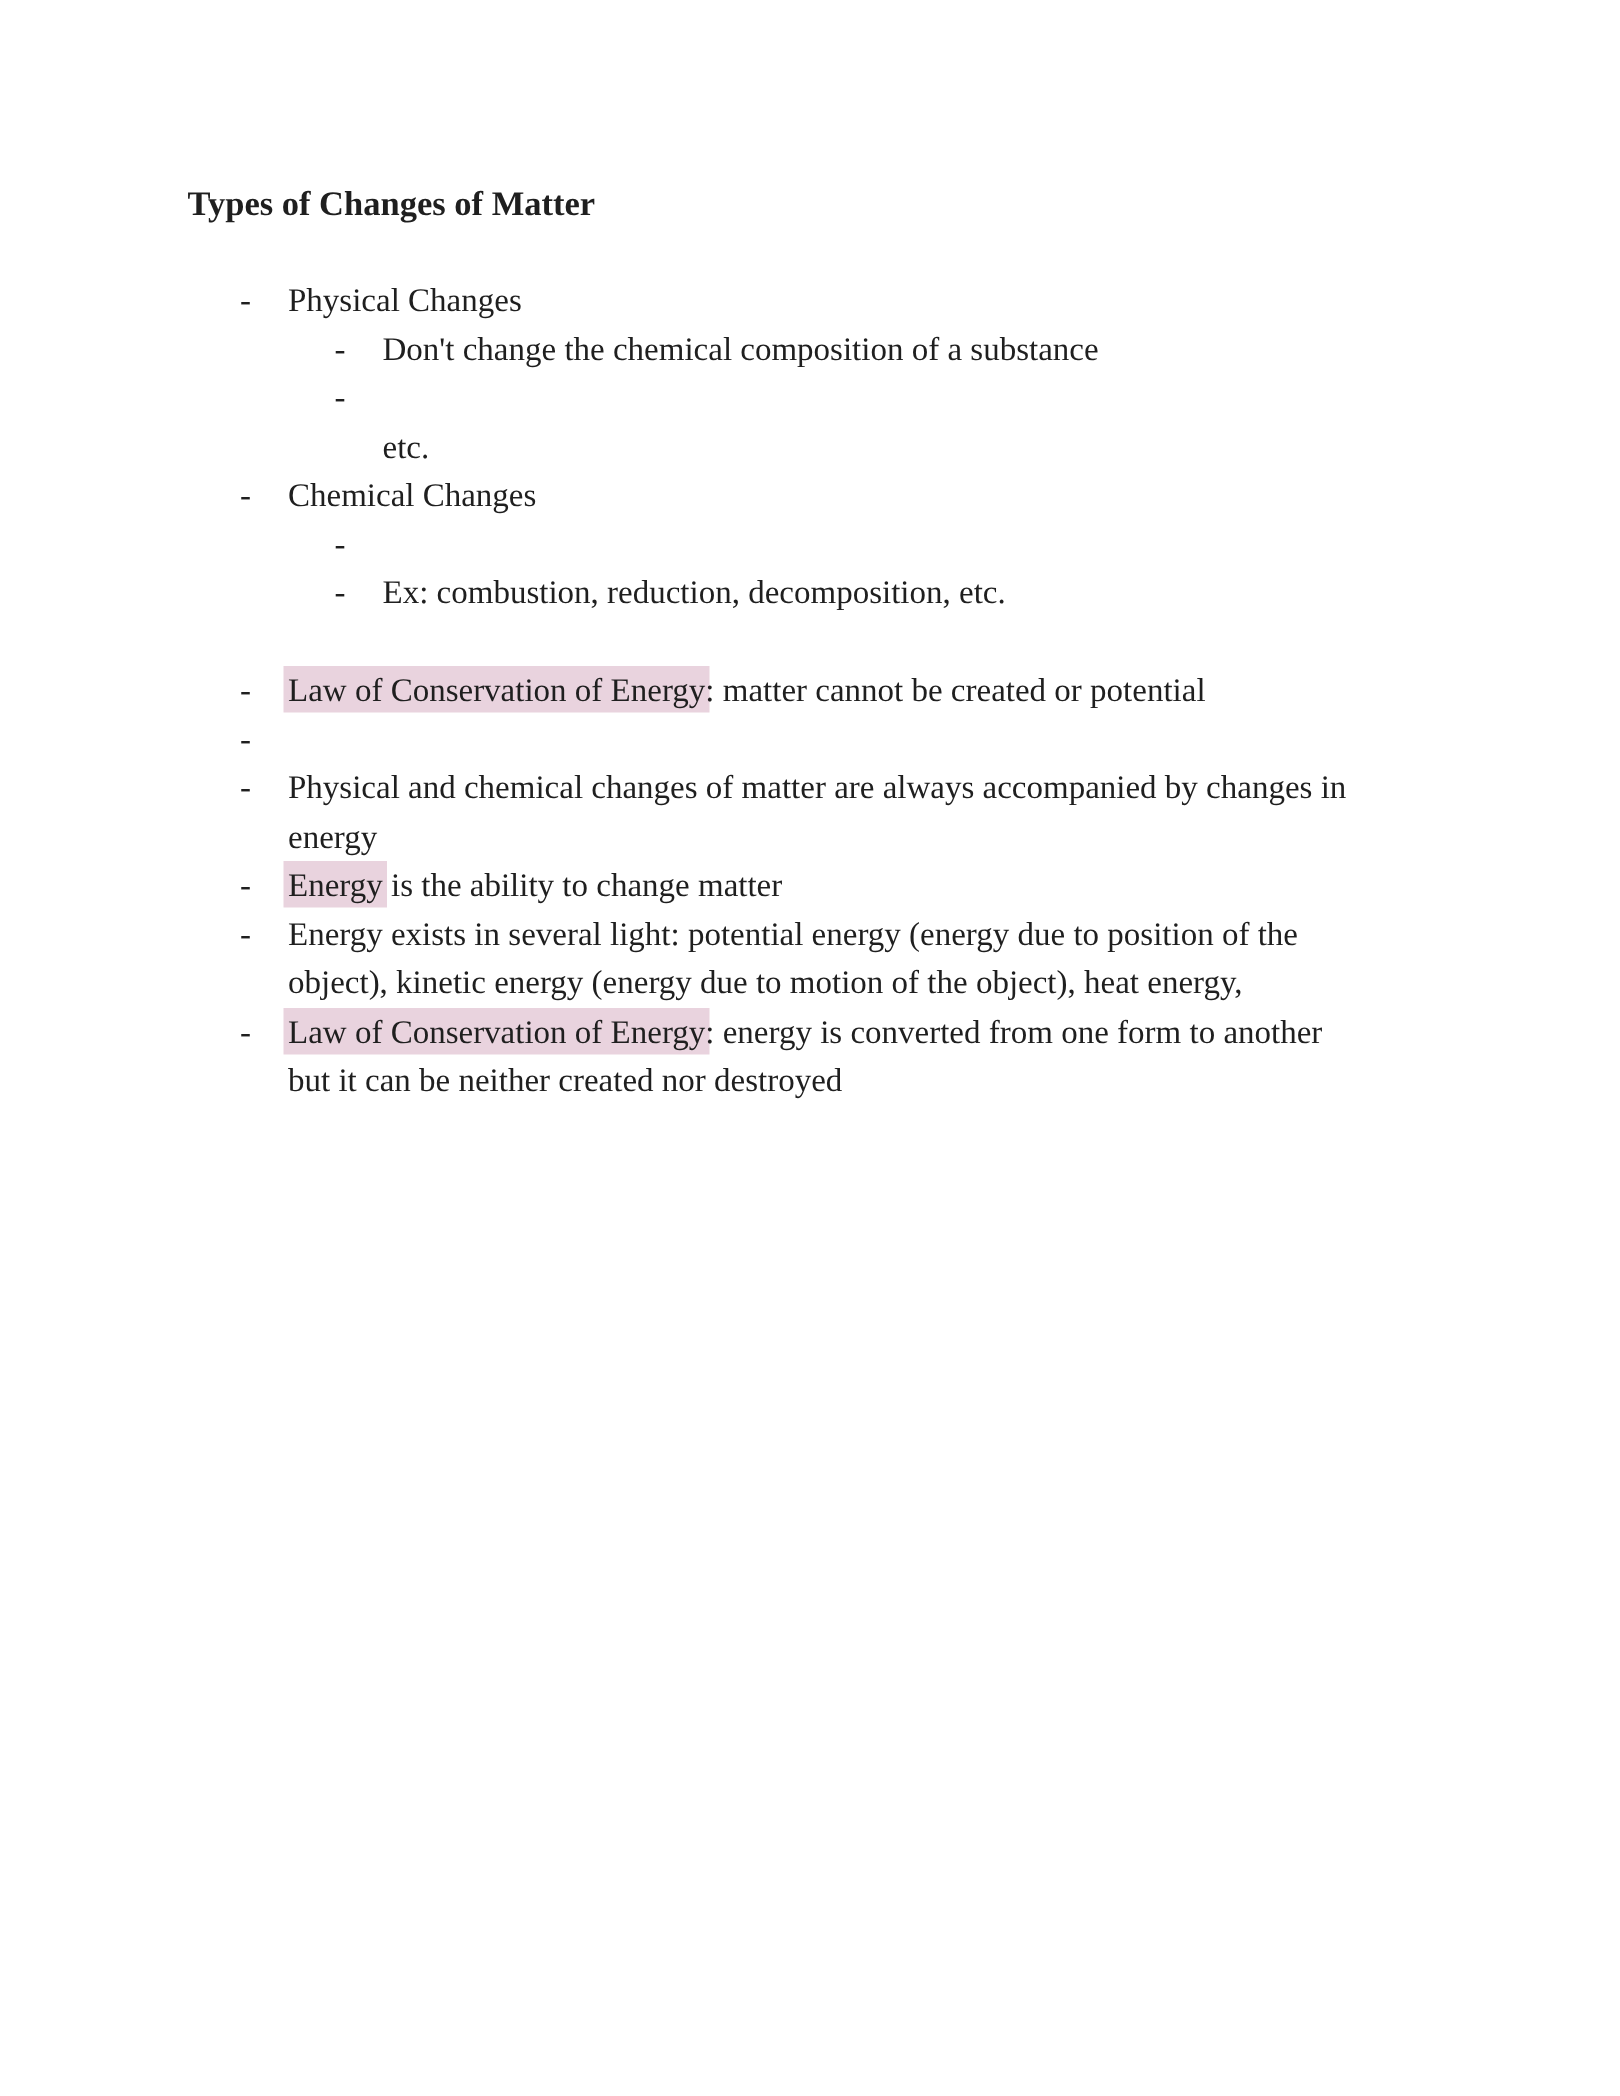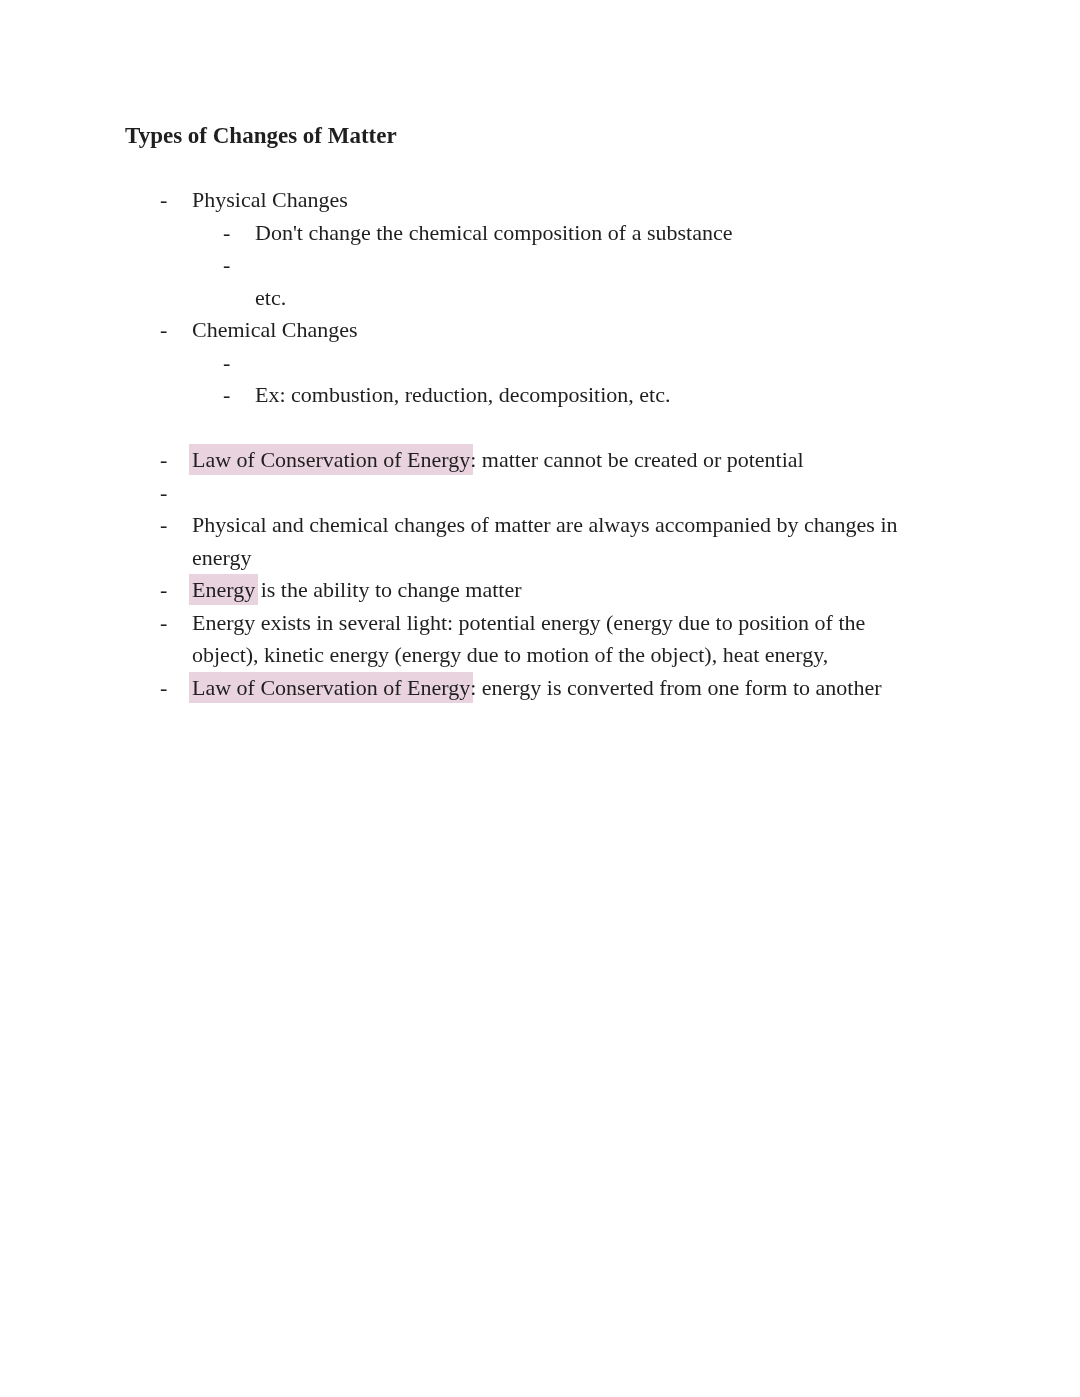--- a/index.html
+++ b/index.html
@@ -97,16 +97,16 @@
       <div class="li l1">
         <span class="marker">-</span>
         <span class="text"><span class="hl">Energy</span><span> is the ability to change matter</span></span>
       </div>
       <div class="li l1">
         <span class="marker">-</span>
         <span class="text"><span>Energy exists in several light: potential energy (energy due to position of the</span><br><span>object), kinetic energy (energy due to motion of the object), heat energy,</span><br></span>
       </div>
       <div class="li l1">
         <span class="marker">-</span>
-        <span class="text"><span class="hl">Law of Conservation of Energy</span><span>: energy is converted from one form to another</span><br></span>
+        <span class="text"><span class="hl">Law of Conservation of Energy</span><span>: energy is converted from one form to another</span><br><span>but it can be neither created nor destroyed</span></span>
       </div>
     </div>
 </div>
 
 </body></html>

